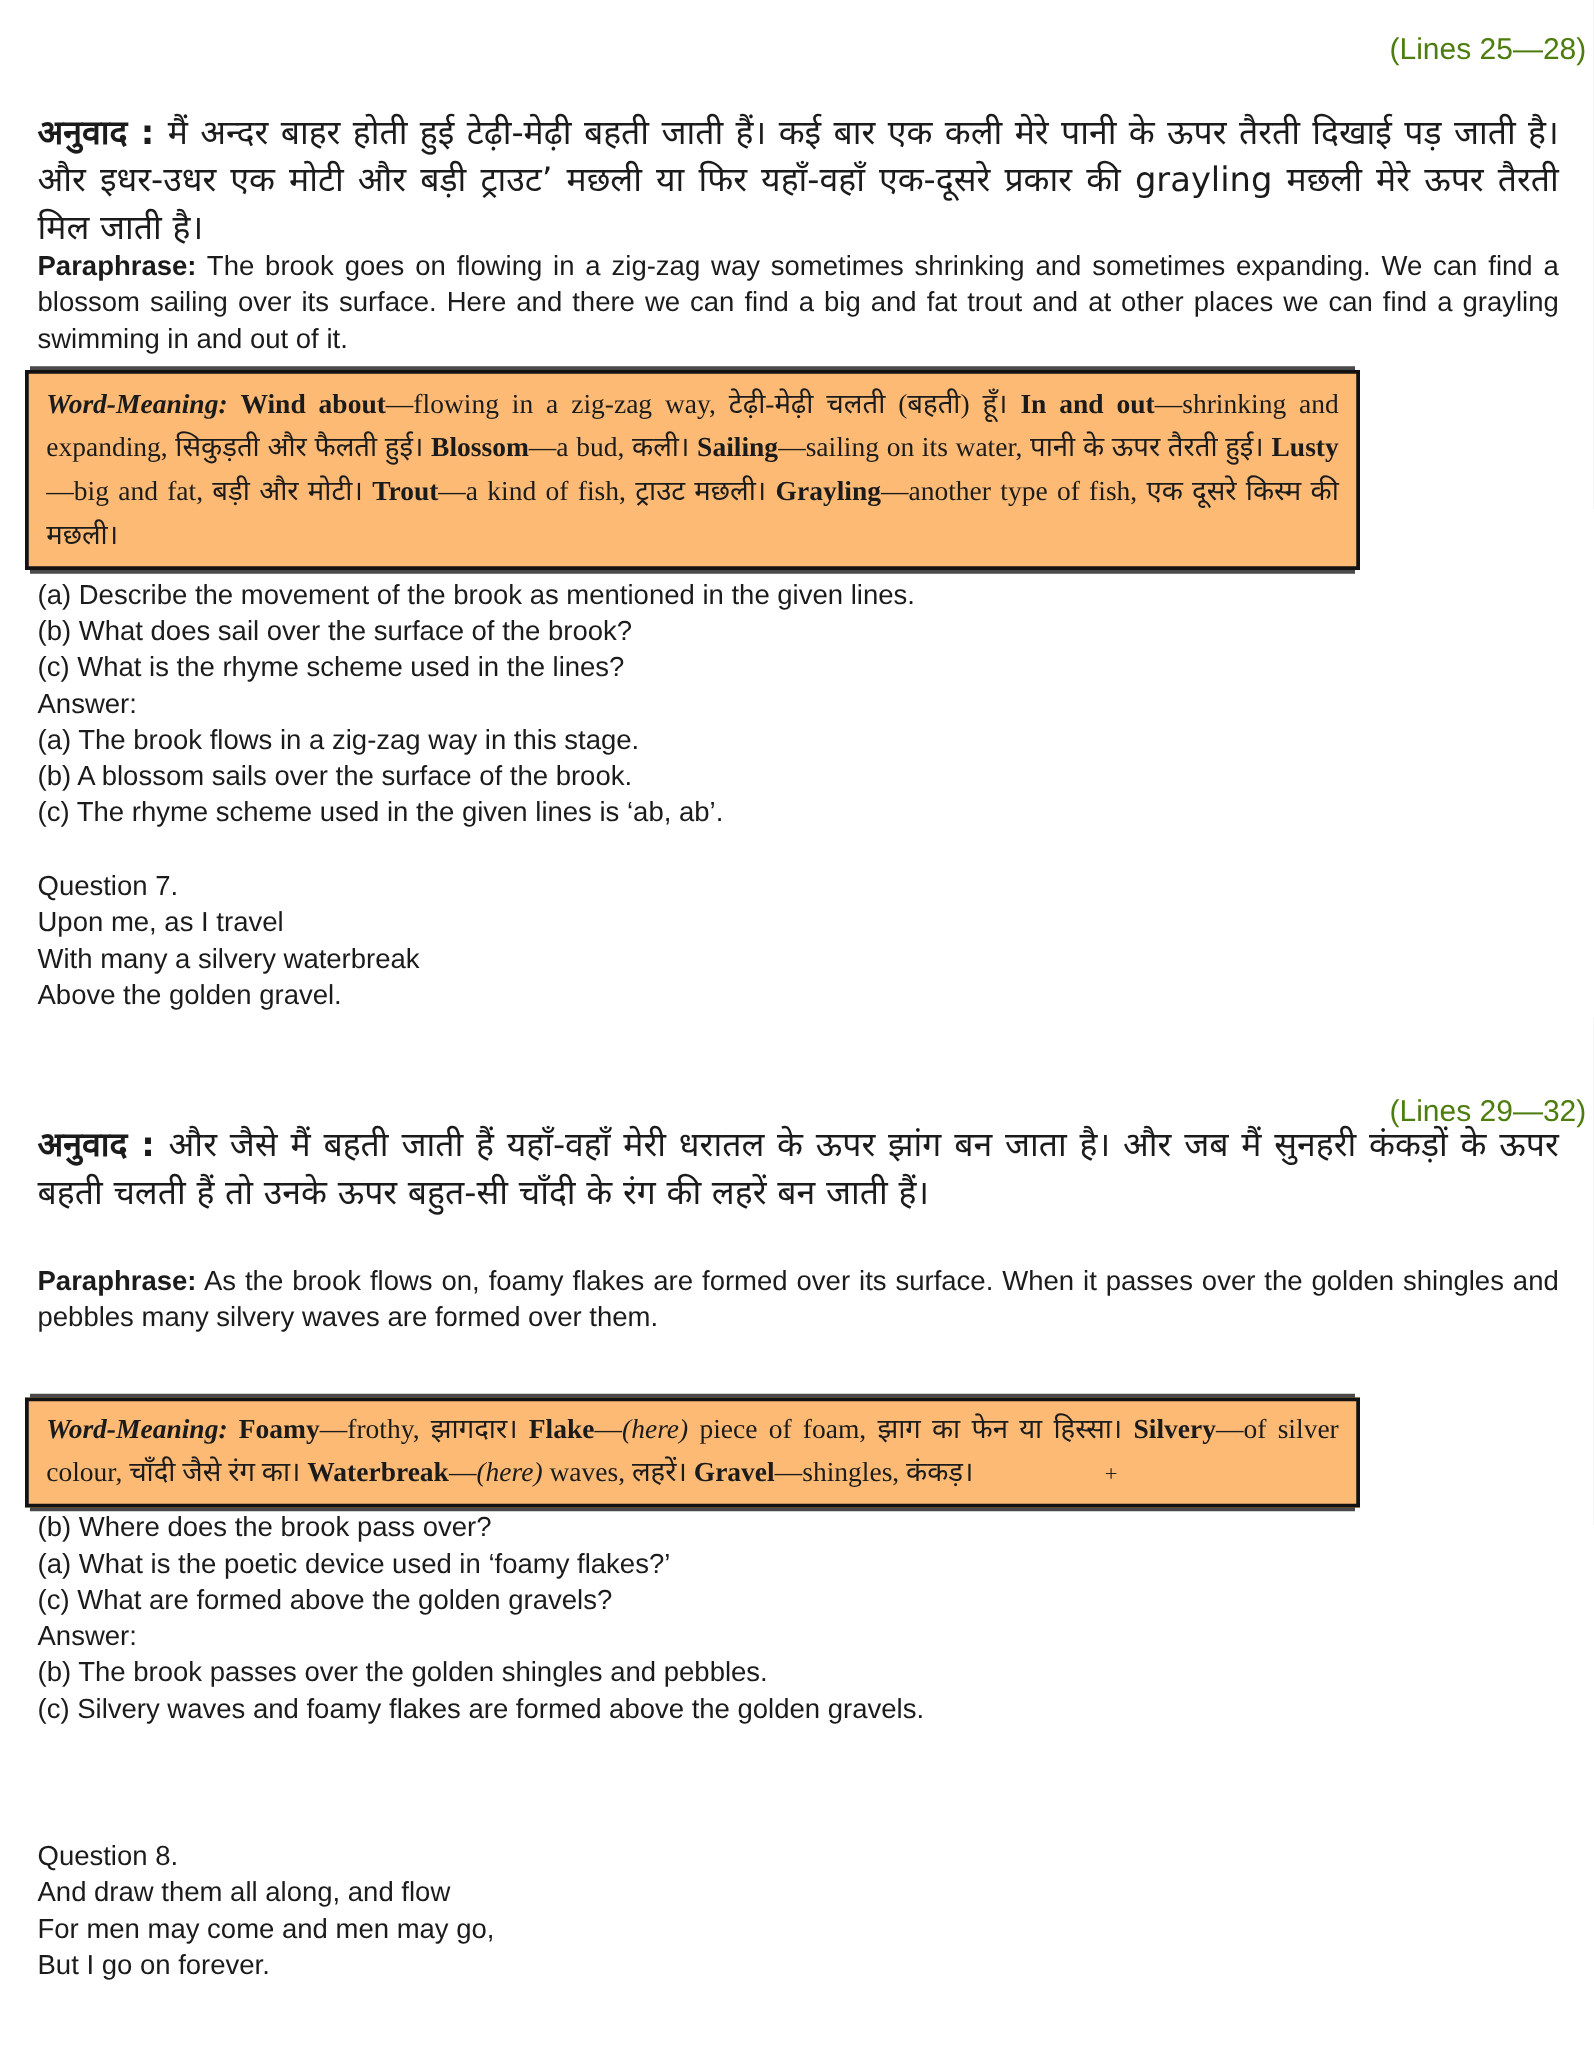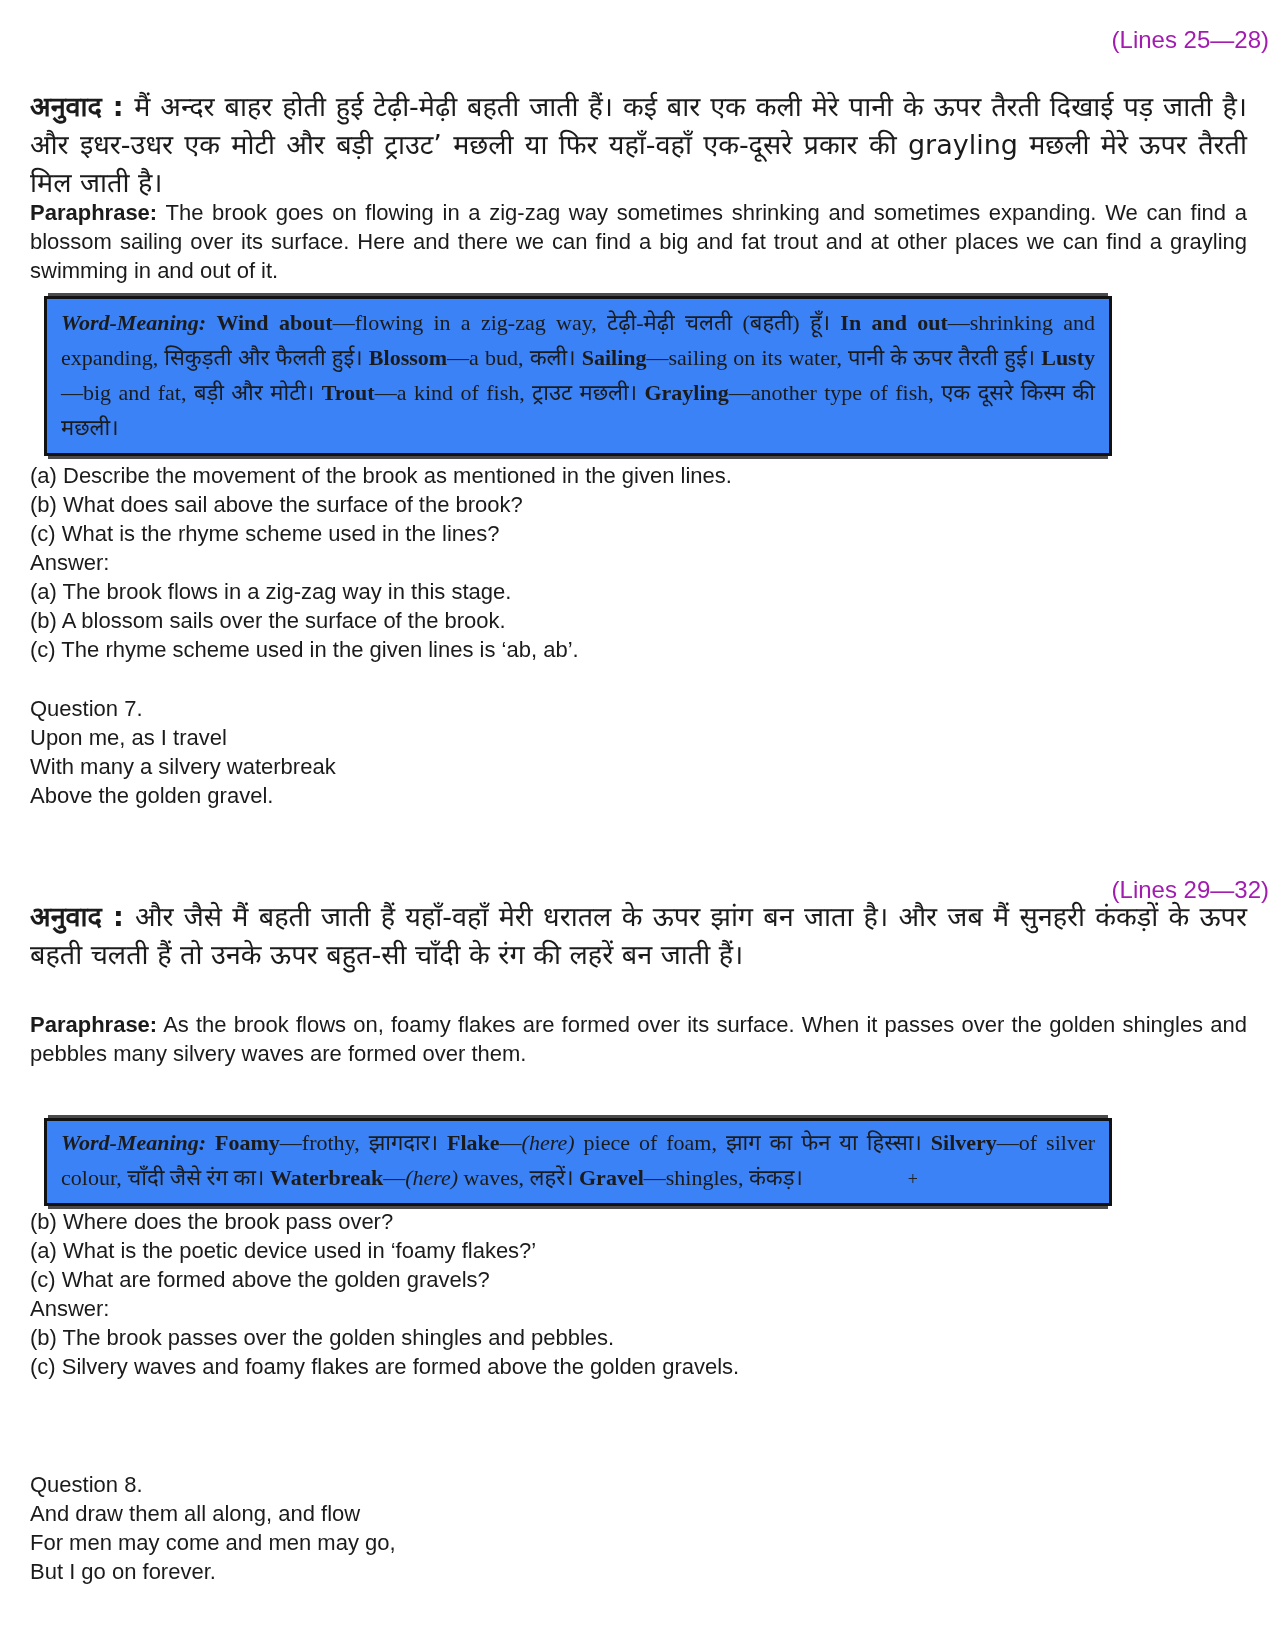--- a/index.html
+++ b/index.html
@@ -6,37 +6,37 @@
   .page {
     position:relative;
     width:1275px; height:1650px;
     margin:0 auto;
     background:#ffffff;
     font-family:"Liberation Sans", sans-serif;
     color:#1b1b1b;
     overflow:hidden;
   }
   .abs { position:absolute; left:30px; right:28px; }
-  .ref { text-align:right; font-size:24px; color:#a21caf; right:6px; }
+  .ref { text-align:right; font-size:24px; color:#4d7c0f; right:6px; }
   .hindi {
     font-family:"DejaVu Sans", sans-serif;
     font-size:27px; line-height:38px;
     text-align:justify; margin:0;
   }
   .hindi .lbl { font-weight:700; }
   .body-text {
     font-size:22px; line-height:29px;
     text-align:justify; margin:0;
   }
   .body-text .lbl { font-weight:700; }
   .wm-box {
-    position:absolute; left:44px; width:1034px;
+    position:absolute; left:20px; width:1034px;
     border:3px solid #121212;
     padding:6px 14px 8px 14px;
-    background:#3b82f6;
+    background:#fdba74;
     font-family:"Liberation Serif","DejaVu Sans",serif;
     font-size:22px; line-height:35px;
     text-align:justify;
     box-shadow:0 -7px 0 -4px #4a4a4a, 0 7px 0 -4px #4a4a4a;
   }
   .wm-box p { margin:0; }
   .wm-label { font-style:italic; font-weight:600; }
   .wm-term { font-weight:700; }
   .wm-here { font-style:italic; }
   .qa div, .poem div { font-size:22px; line-height:29px; }
@@ -52,21 +52,21 @@
   <p class="abs hindi" style="top:88px"><span class="lbl">अनुवाद : </span><span>मैं अन्दर बाहर होती हुई टेढ़ी-मेढ़ी बहती जाती हैं। कई बार एक कली मेरे पानी के ऊपर तैरती दिखाई पड़ जाती है। और इधर-उधर एक मोटी और बड़ी ट्राउट’ मछली या फिर यहाँ-वहाँ एक-दूसरे प्रकार की grayling मछली मेरे ऊपर तैरती मिल जाती है।</span></p>
 
   <p class="abs body-text" style="top:198px"><span class="lbl">Paraphrase:</span><span> The brook goes on flowing in a zig-zag way sometimes shrinking and sometimes expanding. We can find a blossom sailing over its surface. Here and there we can find a big and fat trout and at other places we can find a grayling swimming in and out of it.</span></p>
 
   <div class="wm-box" style="top:296px">
     <p><span class="wm-label">Word-Meaning: </span><span><b class="wm-term">Wind about</b><span>—</span><span>flowing in a zig-zag way, टेढ़ी-मेढ़ी चलती (बहती) हूँ। </span></span><span><b class="wm-term">In and out</b><span>—</span><span>shrinking and expanding, सिकुड़ती और फैलती हुई। </span></span><span><b class="wm-term">Blossom</b><span>—</span><span>a bud, कली। </span></span><span><b class="wm-term">Sailing</b><span>—</span><span>sailing on its water, पानी के ऊपर तैरती हुई। </span></span><span><b class="wm-term">Lusty</b><span>—</span><span>big and fat, बड़ी और मोटी। </span></span><span><b class="wm-term">Trout</b><span>—</span><span>a kind of fish, ट्राउट मछली। </span></span><span><b class="wm-term">Grayling</b><span>—</span><span>another type of fish, एक दूसरे किस्म की मछली।</span></span></p>
   </div>
 
   <div class="abs qa" style="top:461px">
     <div>(a) Describe the movement of the brook as mentioned in the given lines.</div>
-    <div>(b) What does sail above the surface of the brook?</div>
+    <div>(b) What does sail over the surface of the brook?</div>
     <div>(c) What is the rhyme scheme used in the lines?</div>
     <div>Answer:</div>
     <div>(a) The brook flows in a zig-zag way in this stage.</div>
     <div>(b) A blossom sails over the surface of the brook.</div>
     <div>(c) The rhyme scheme used in the given lines is ‘ab, ab’.</div>
   </div>
 
   <div class="abs poem" style="top:694px">
     <div>Question 7.</div>
     <div>Upon me, as I travel</div>

